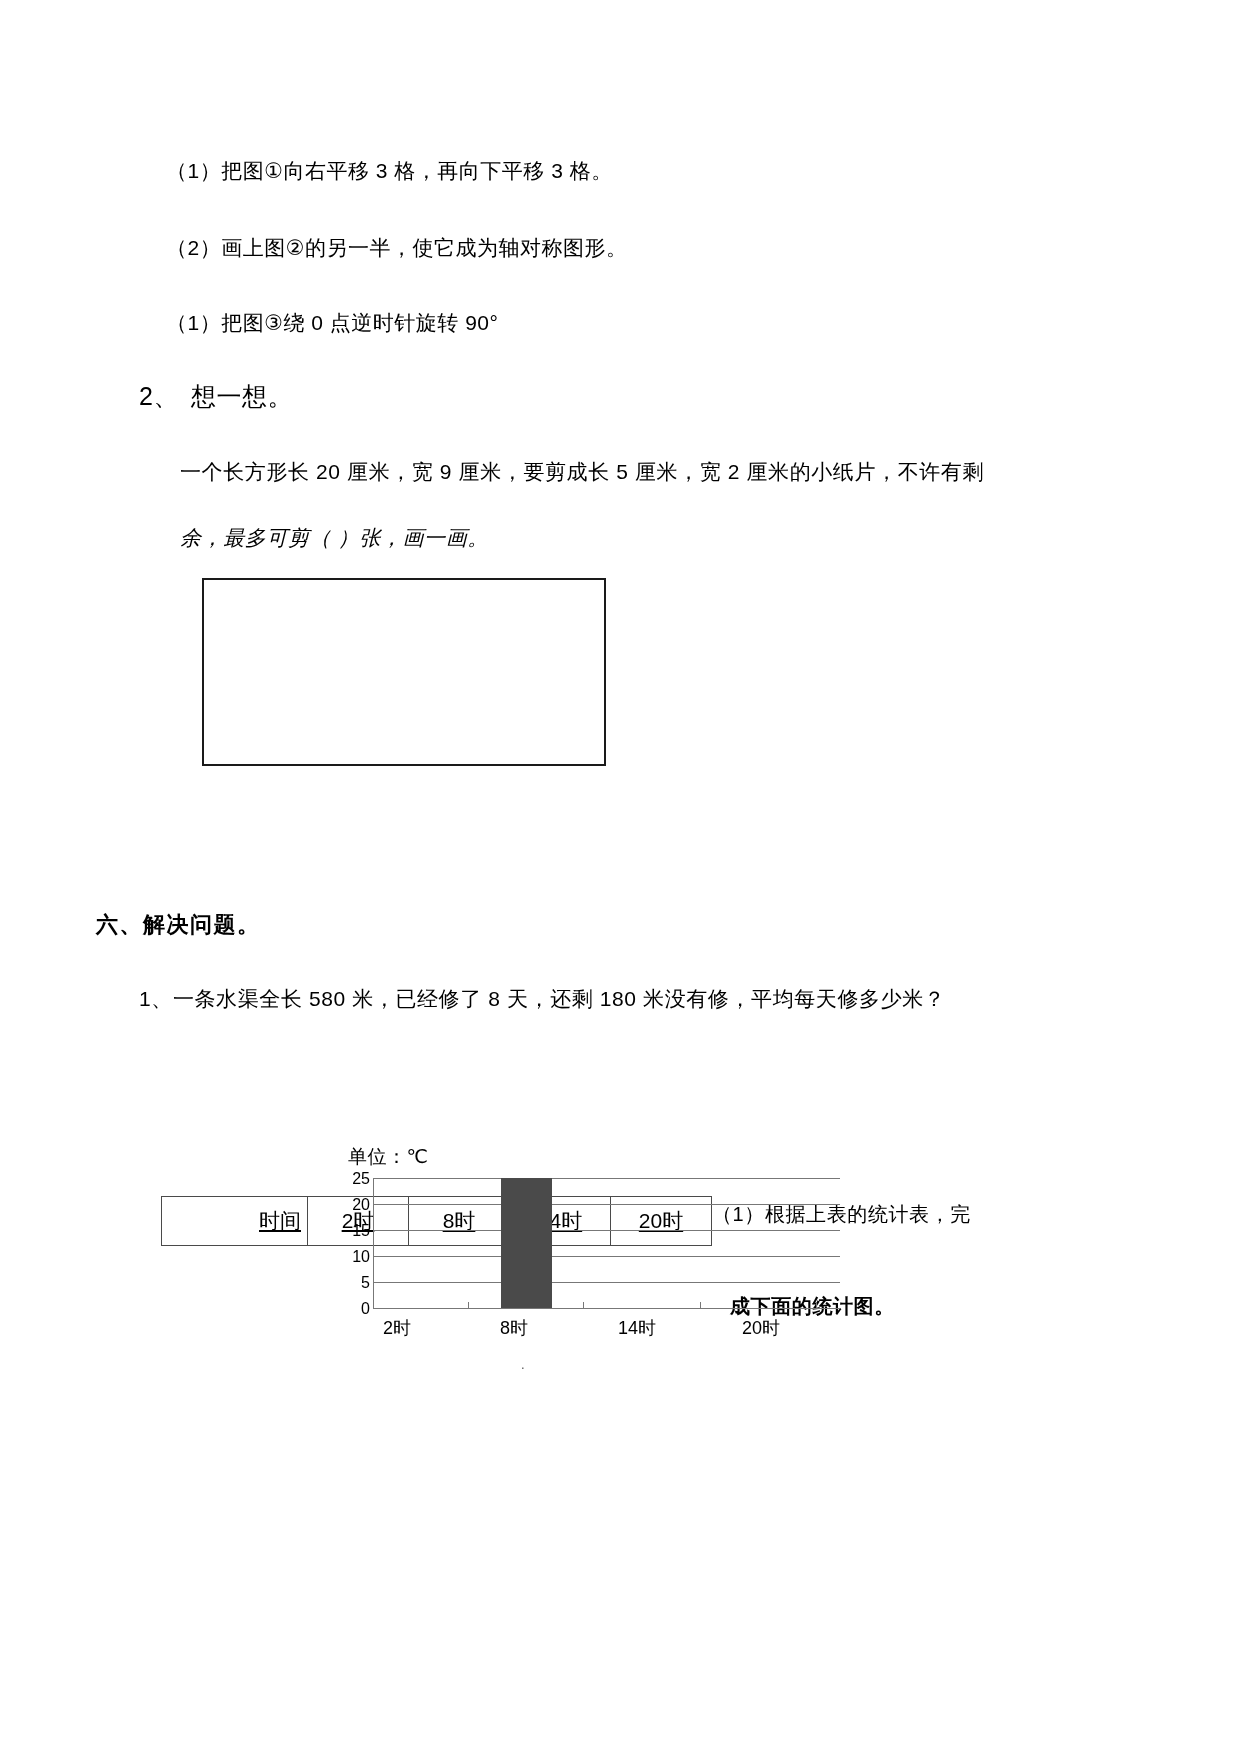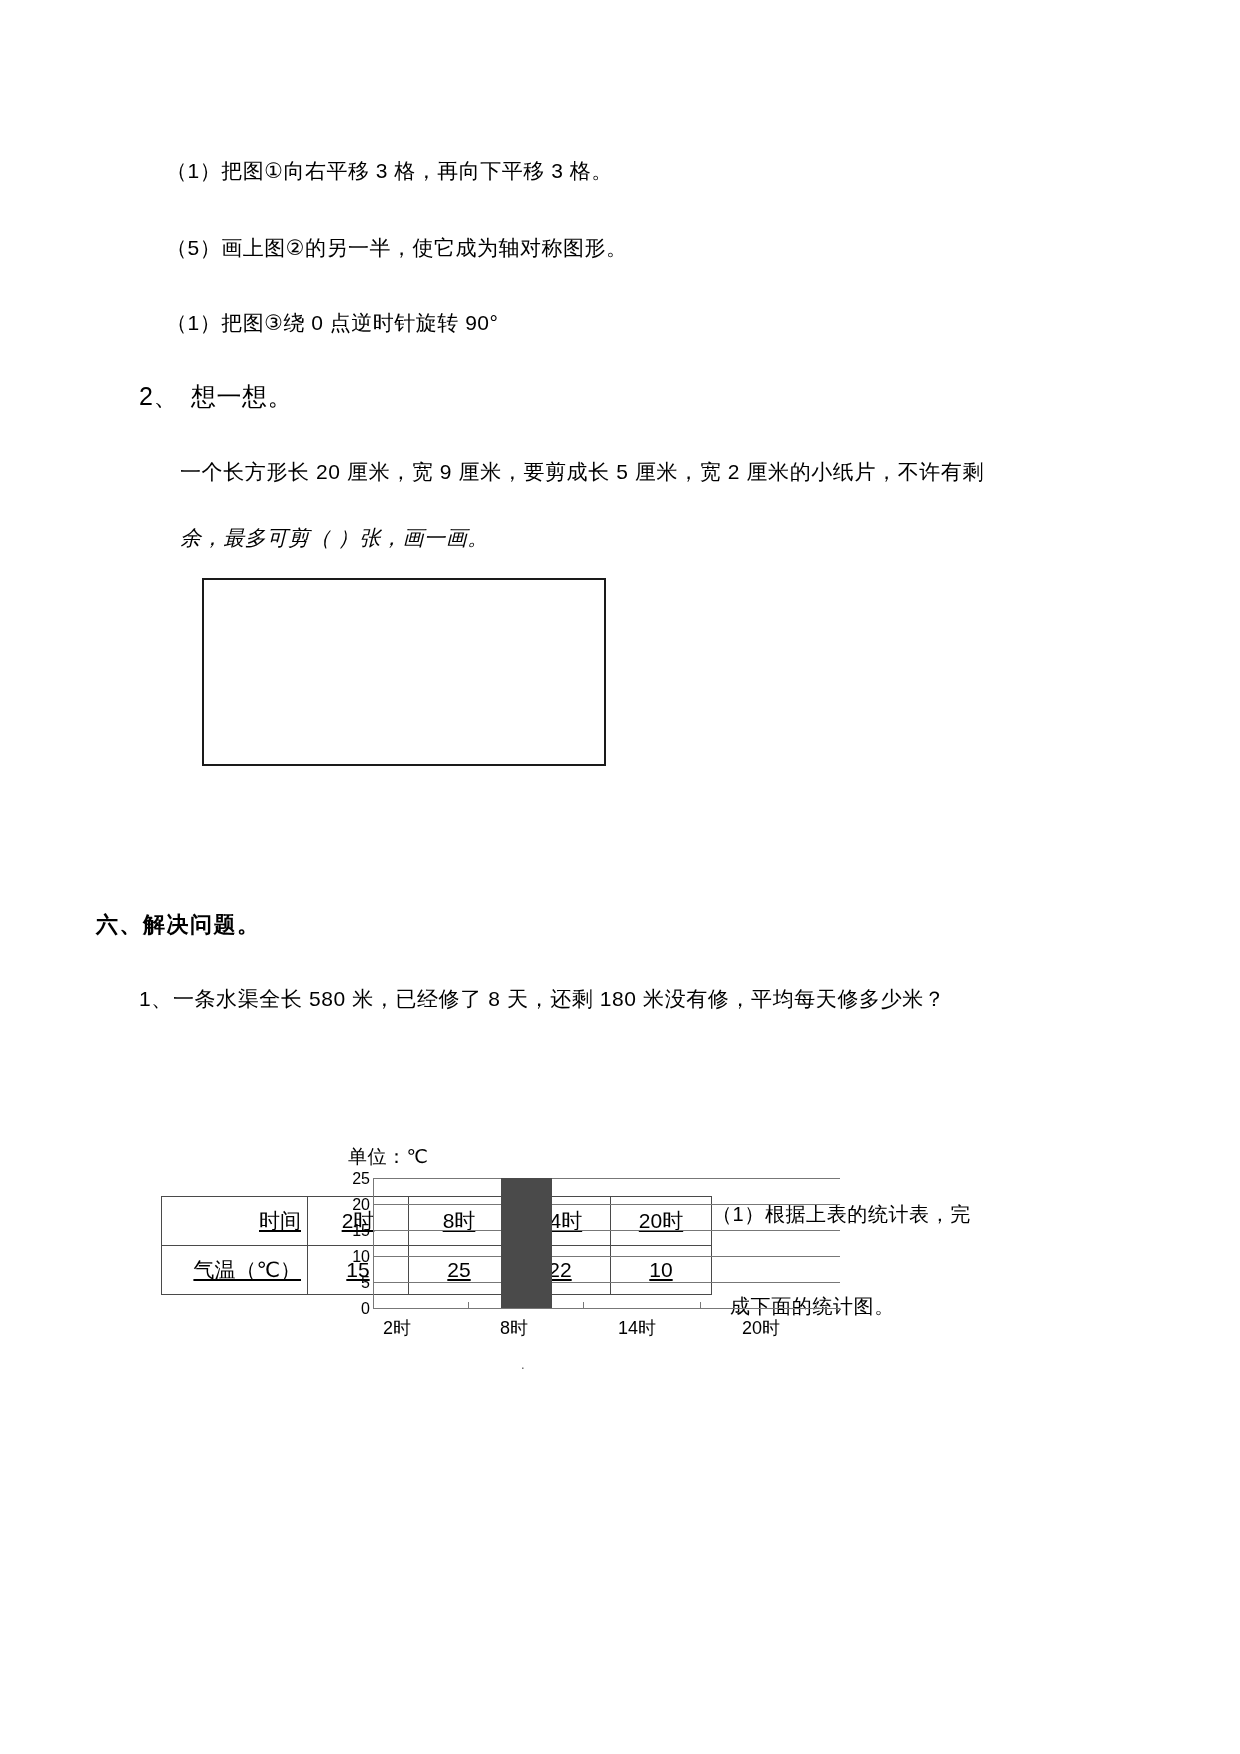--- a/index.html
+++ b/index.html
@@ -129,21 +129,21 @@
     line-height:1;
   }
 </style>
 </head>
 <body>
 
 <div class="page">
 
   <div class="abs q-sub" style="left:166px;top:160px;">（1）把图①向右平移 3 格，再向下平移 3 格。</div>
 
-  <div class="abs q-sub" style="left:166px;top:237px;">（5）画上图②的另一半，使它成为轴对称图形。</div>
+  <div class="abs q-sub" style="left:166px;top:237px;">（2）画上图②的另一半，使它成为轴对称图形。</div>
 
   <div class="abs q-sub" style="left:166px;top:312px;">（1）把图③绕 0 点逆时针旋转 90°</div>
 
   <div class="abs q-num" style="left:139px;top:384px;">
     <span>2、</span><span style="display:inline-block;width:12px;"></span><span>想一想。</span>
   </div>
 
   <div class="abs para" style="left:180px;top:461px;">一个长方形长 20 厘米，宽 9 厘米，要剪成长 5 厘米，宽 2 厘米的小纸片，不许有剩</div>
 
   <div class="abs para" style="left:180px;top:527px;font-style:italic;">余，最多可剪（        ）张，画一画。</div>
@@ -167,43 +167,26 @@
         <td style="width:88px;">
           <span class="cell-wrap">8时</span>
         </td>
         <td style="width:88px;">
           <span class="cell-wrap">14时</span>
         </td>
         <td style="width:88px;">
           <span class="cell-wrap">20时</span>
         </td>
       </tr>
-      <tr>
-        <td class="rowhead">
-          <span class="cell-wrap">气温（℃）</span>
-        </td>
-        <td>
-          <span class="cell-wrap">15</span>
-        </td>
-        <td>
-          <span class="cell-wrap">25</span>
-        </td>
-        <td>
-          <span class="cell-wrap">22</span>
-        </td>
-        <td>
-          <span class="cell-wrap">10</span>
-        </td>
-      </tr>
     </tbody>
   </table>
 
   <div class="abs para" style="left:712px;top:1204px;font-size:20px;">（1）根据上表的统计表，完</div>
 
-  <div class="abs para" style="left:730px;top:1296px;font-size:20px;">成下面的统计图。</div>
+  <div class="abs para" style="left:730px;top:1296px;font-size:20px;font-weight:bold;">成下面的统计图。</div>
 
   <div class="chart" style="left:330px;top:1136px;width:520px;height:230px;">
 
     <div class="chart-title" style="left:18px;top:8px;">单位：℃</div>
 
     <div class="axis-left" style="left:43px;top:42px;height:130px;"></div>
 
     <div class="grid-line" style="left:43px;top:42px;width:467px;"></div>
     <div class="grid-line" style="left:43px;top:68px;width:467px;"></div>
     <div class="grid-line" style="left:43px;top:94px;width:467px;"></div>

